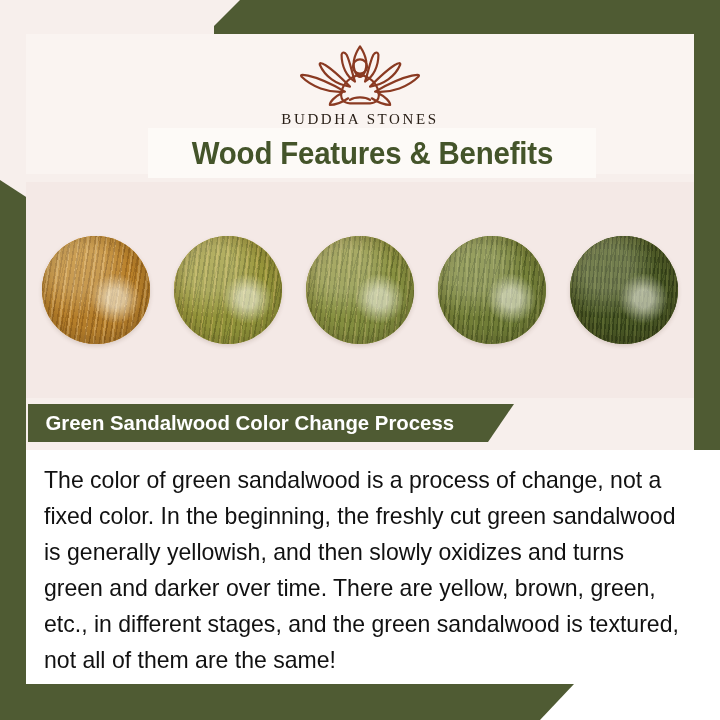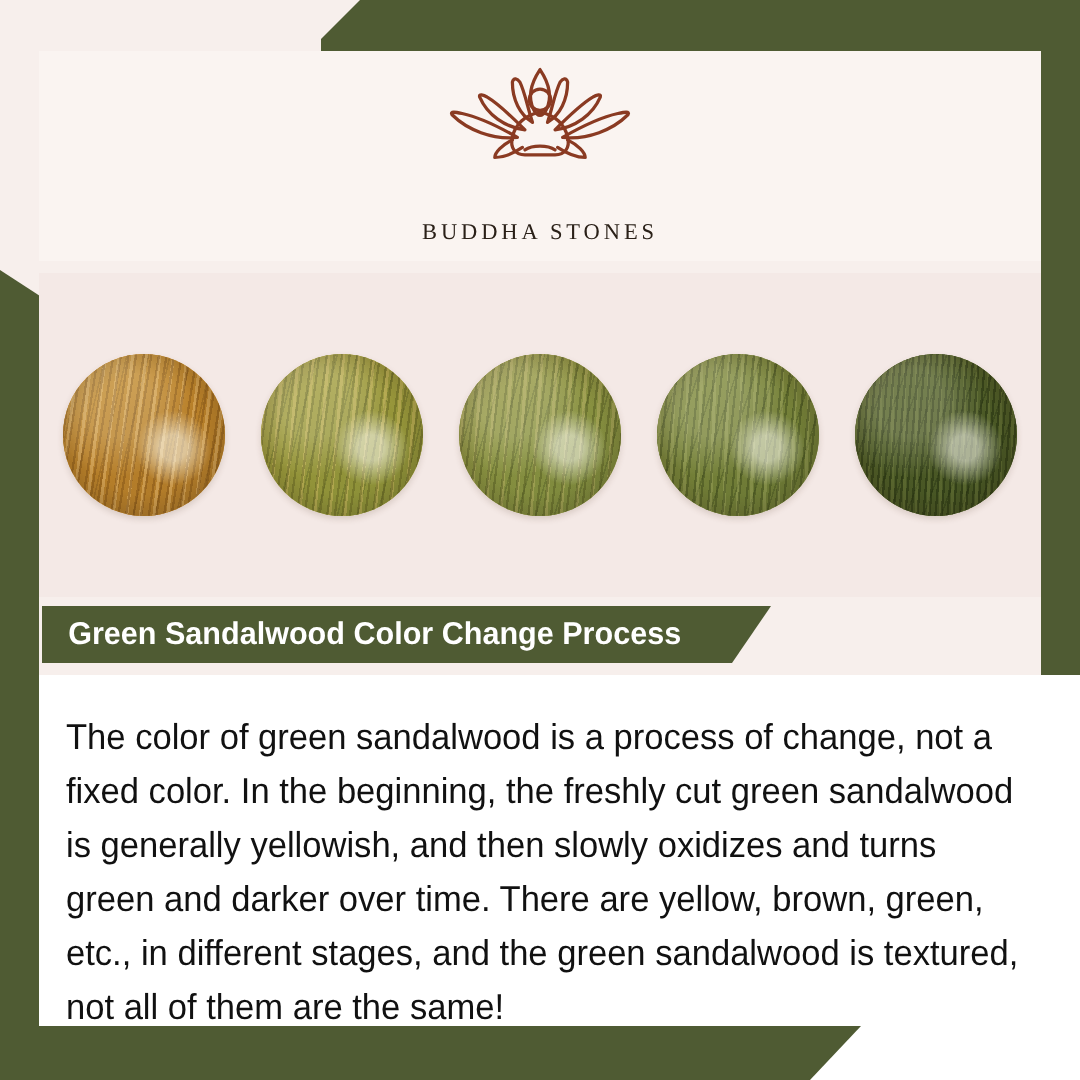--- a/index.html
+++ b/index.html
@@ -59,21 +59,20 @@
     position:absolute; left:0; top:0; width:26px; height:182px;
     background:#f7efec;
   }
 
   
   .header {
     position:absolute; left:26px; top:34px; right:26px; height:140px;
     background:#faf4f1;
     display:flex; flex-direction:column; align-items:center; justify-content:flex-start;
     padding-top:4px;
-    gap:36px;
   }
   .logo-mark { width:170px; height:72px; display:block; }
   .logo-text {
     font-family:"Liberation Serif", serif;
     font-size:15px; letter-spacing:2.6px; color:#2a2018;
     margin-top:1px;
   }
 
   
   .title-plate {
@@ -165,21 +164,21 @@
     padding-left:18px; white-space:nowrap;
     transform:scaleX(0.97); transform-origin:left center;
   }
 
   
   .copy-panel {
     position:absolute; left:26px; top:450px; right:0; height:234px;
     background:#ffffff;
   }
   .copy-panel .inner{
-    padding:24px 30px 0 18px;
+    padding:12px 30px 0 18px;
   }
   .copy-text {
     font-size:24px; line-height:36px; color:#111111;
     transform:scaleX(0.96); transform-origin:left top;
     width:104%;
   }
 </style>
 </head>
 <body>
 
@@ -206,20 +205,23 @@
         <circle cx="100" cy="34" r="8.5"></circle>
         <path d="M100 44 C88 46 80 54 78 64 C76 72 80 78 88 78 L112 78 C120 78 124 72 122 64 C120 54 112 46 100 44 Z"></path>
         <path d="M78 66 C70 70 64 76 64 80 C72 80 80 76 86 72"></path>
         <path d="M122 66 C130 70 136 76 136 80 C128 80 120 76 114 72"></path>
         <path d="M88 74 C94 70 106 70 112 74"></path>
       </g>
     </svg>
     <div class="logo-text">BUDDHA STONES</div>
   </div>
 
+  <div class="title-plate">
+    <div class="title-text">Wood Features &amp; Benefits</div>
+  </div>
 
   <div class="beads">
     <div class="bead b1">
         <span class="grain"></span>
       </div>
     <div class="bead b2">
         <span class="grain"></span>
       </div>
     <div class="bead b3">
         <span class="grain"></span>

